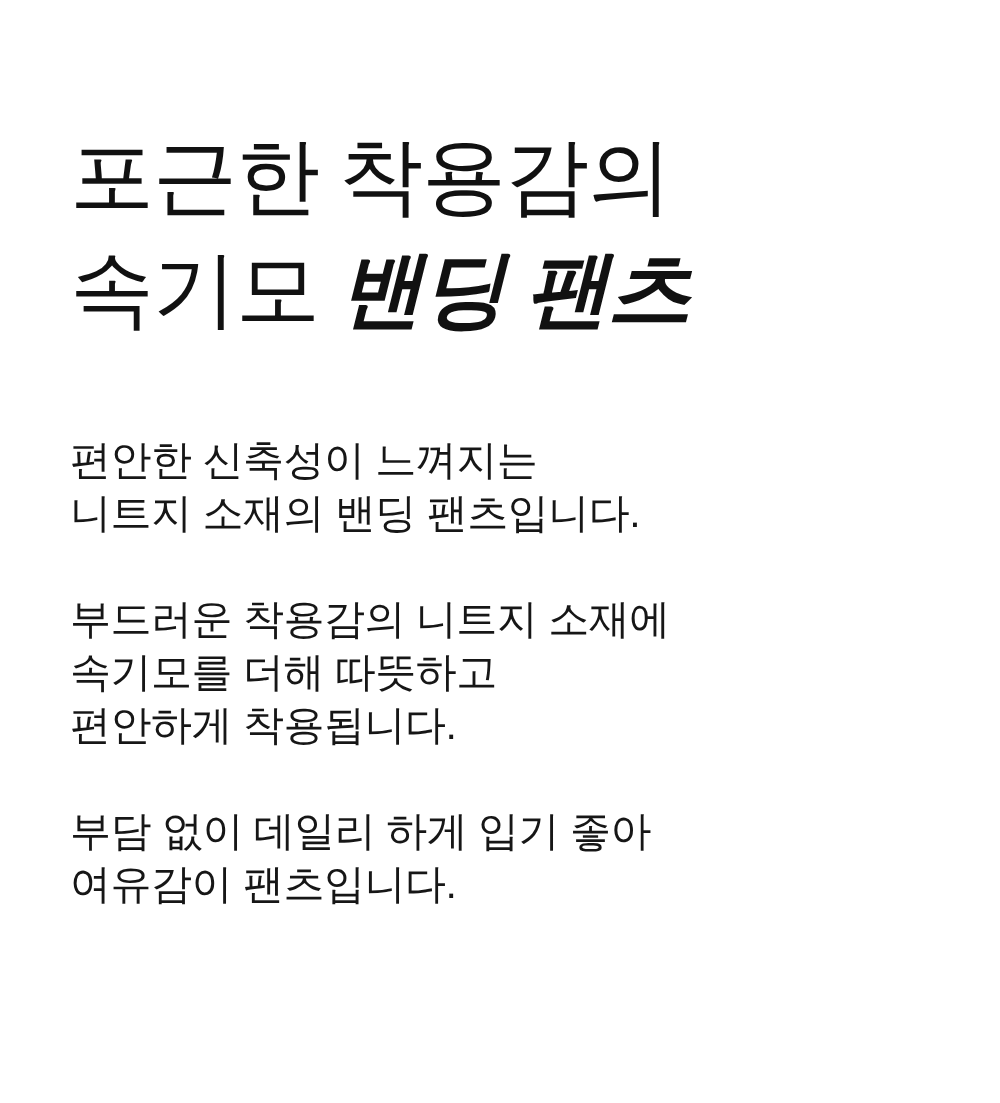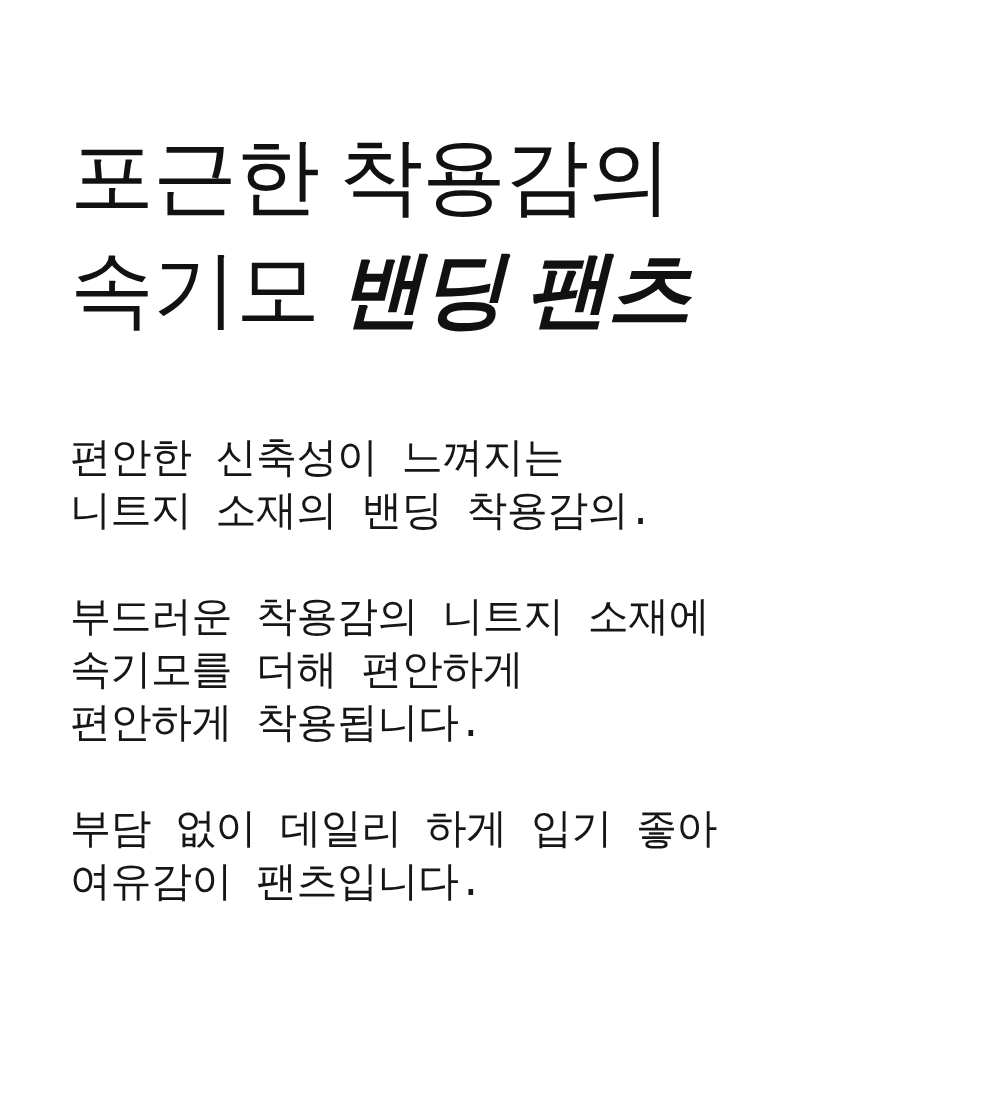--- a/index.html
+++ b/index.html
@@ -28,21 +28,21 @@
     line-height: 113px;
     letter-spacing: -1px;
     color: #111111;
   }
   .title .bold {
     font-weight: 700;
     font-style: italic;
   }
   .body-text {
     margin-top: 88px;
-    font-family: Liberation Mono, monospace;
+    font-family: Liberation Sans, sans-serif;
     font-size: 41px;
     line-height: 53px;
     letter-spacing: -0.5px;
     color: #161616;
   }
   .body-text p {
     margin: 0 0 53px 0;
   }
   .body-text p:last-child {
     margin-bottom: 0;
@@ -58,26 +58,26 @@
 
   <h1 class="title">
     <span class="line">포근한 착용감의</span>
     <span class="line"><span>속기모 </span><span class="bold">밴딩 팬츠</span></span>
   </h1>
 
   <div class="body-text">
 
     <p>
       <span class="line">편안한 신축성이 느껴지는</span>
-      <span class="line">니트지 소재의 밴딩 착용감의.</span>
+      <span class="line">니트지 소재의 밴딩 팬츠입니다.</span>
     </p>
 
     <p>
       <span class="line">부드러운 착용감의 니트지 소재에</span>
-      <span class="line">속기모를 더해 편안하게</span>
+      <span class="line">속기모를 더해 따뜻하고</span>
       <span class="line">편안하게 착용됩니다.</span>
     </p>
 
     <p>
       <span class="line">부담 없이 데일리 하게 입기 좋아</span>
       <span class="line">여유감이 팬츠입니다.</span>
     </p>
 
   </div>
 

